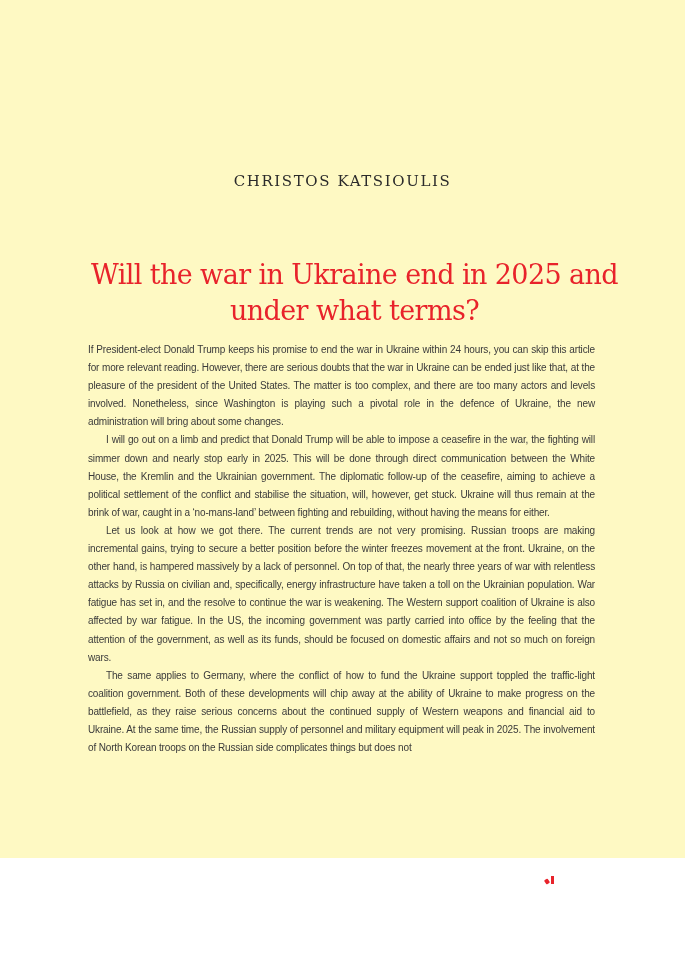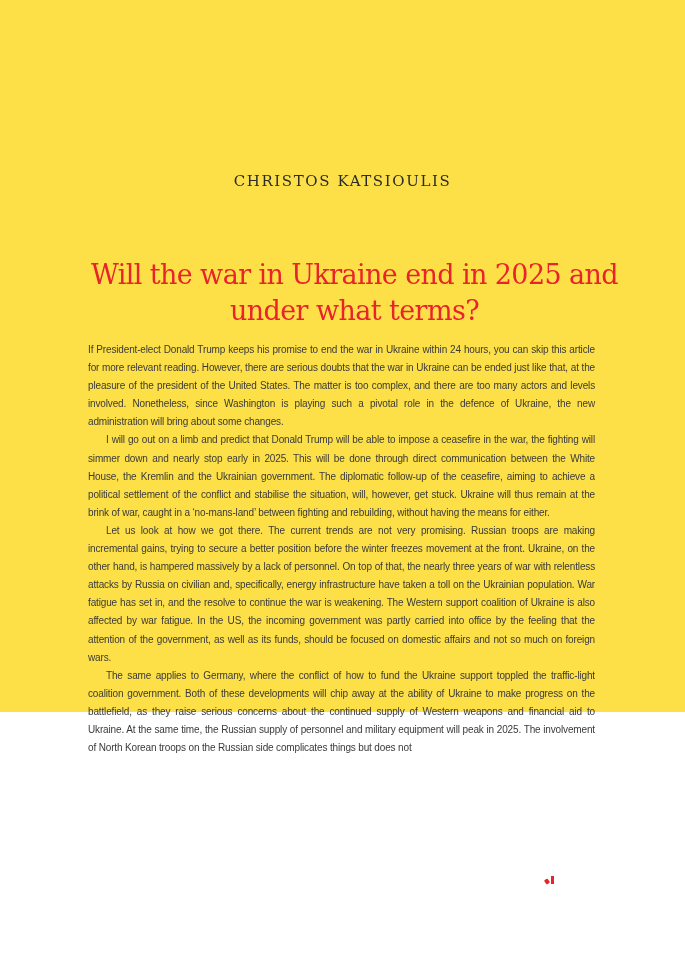--- a/index.html
+++ b/index.html
@@ -10,22 +10,22 @@
     body {
       width: 685px;
       height: 960px;
       position: relative;
       overflow: hidden;
     }
     .page {
       position: absolute;
       left: 0; top: 0;
       width: 685px;
-      height: 712px;
-      background: #fde047;
+      height: 858px;
+      background: #fef9c3;
     }
     .author {
       position: absolute;
       top: 172px;
       left: 0;
       width: 685px;
       text-align: center;
       font-family: "DejaVu Serif", serif;
       font-size: 15px;
       letter-spacing: 1.6px;

